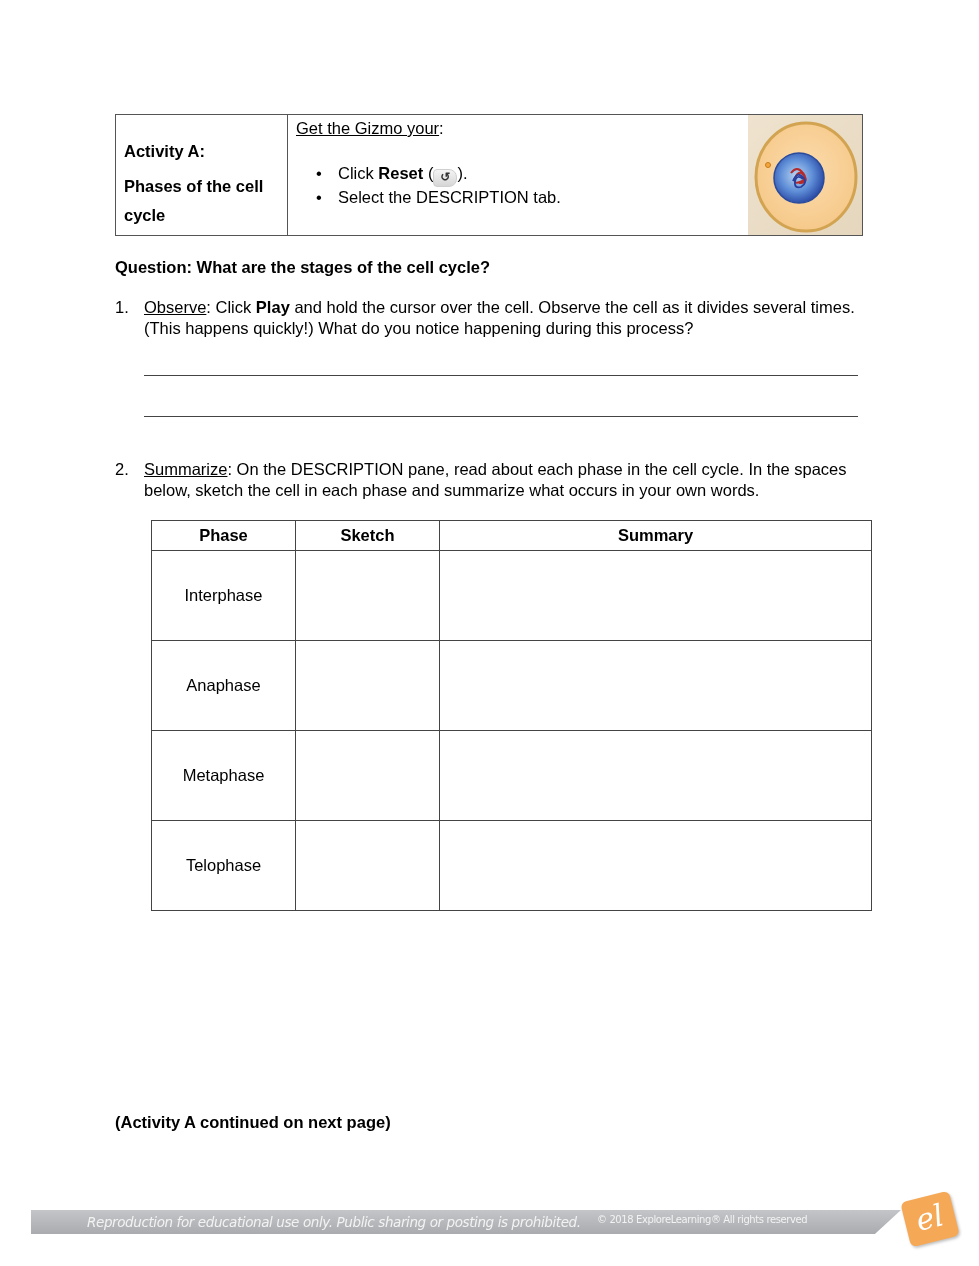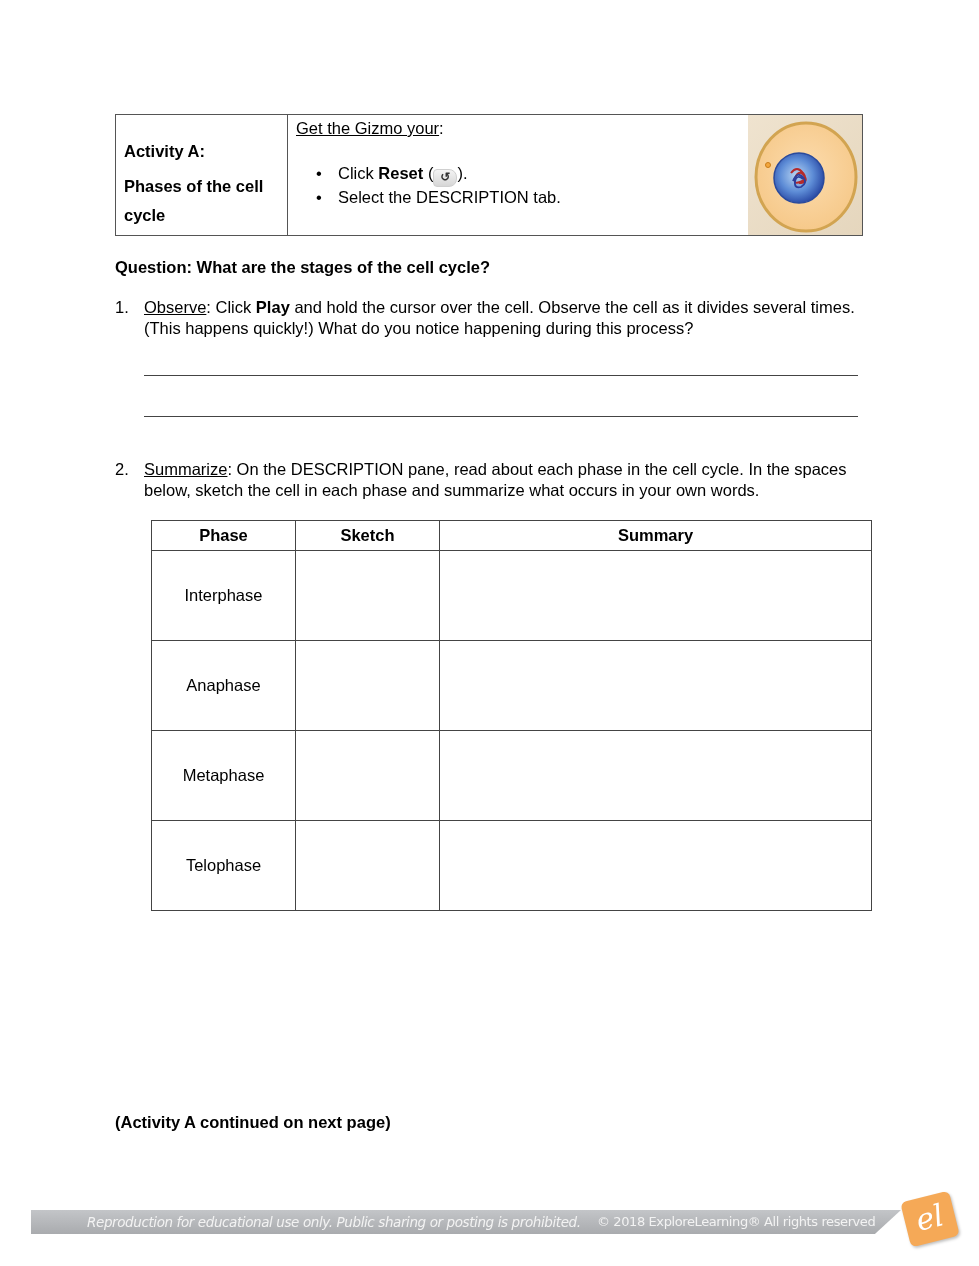--- a/index.html
+++ b/index.html
@@ -53,21 +53,21 @@
     .footer-bar {
       left: 31px; top: 1210px; width: 870px; height: 24px;
       background: linear-gradient(#c3c5c8, #a9abae);
       clip-path: polygon(0 0, 100% 0, 97% 100%, 0 100%);
     }
     .footer-left {
       position: absolute; left: 24px; top: 4px; color: #f3f3f3; font-style: italic; font-size: 13.5px;
       font-family: "DejaVu Sans", sans-serif; letter-spacing: -0.4px; margin-left: 32px;
     }
     .footer-right {
-      position: absolute; left: 566px; top: 4px; color: #f3f3f3; font-size: 13px;
+      position: absolute; left: 566px; top: 4px; color: #f3f3f3; font-size: 10px;
       font-family: "DejaVu Sans", sans-serif; letter-spacing: -0.4px;
     }
     .logo {
       left: 905px; top: 1196px; width: 50px; height: 46px; background: #f5a957; border-radius: 6px;
       transform: rotate(-14deg); box-shadow: 1px 2px 3px rgba(0,0,0,0.25);
       color: #fff; font-family: "DejaVu Serif", serif; font-style: italic; font-size: 30px; line-height: 44px; text-align: center;
     }
   </style>
 </head>
 <body>

